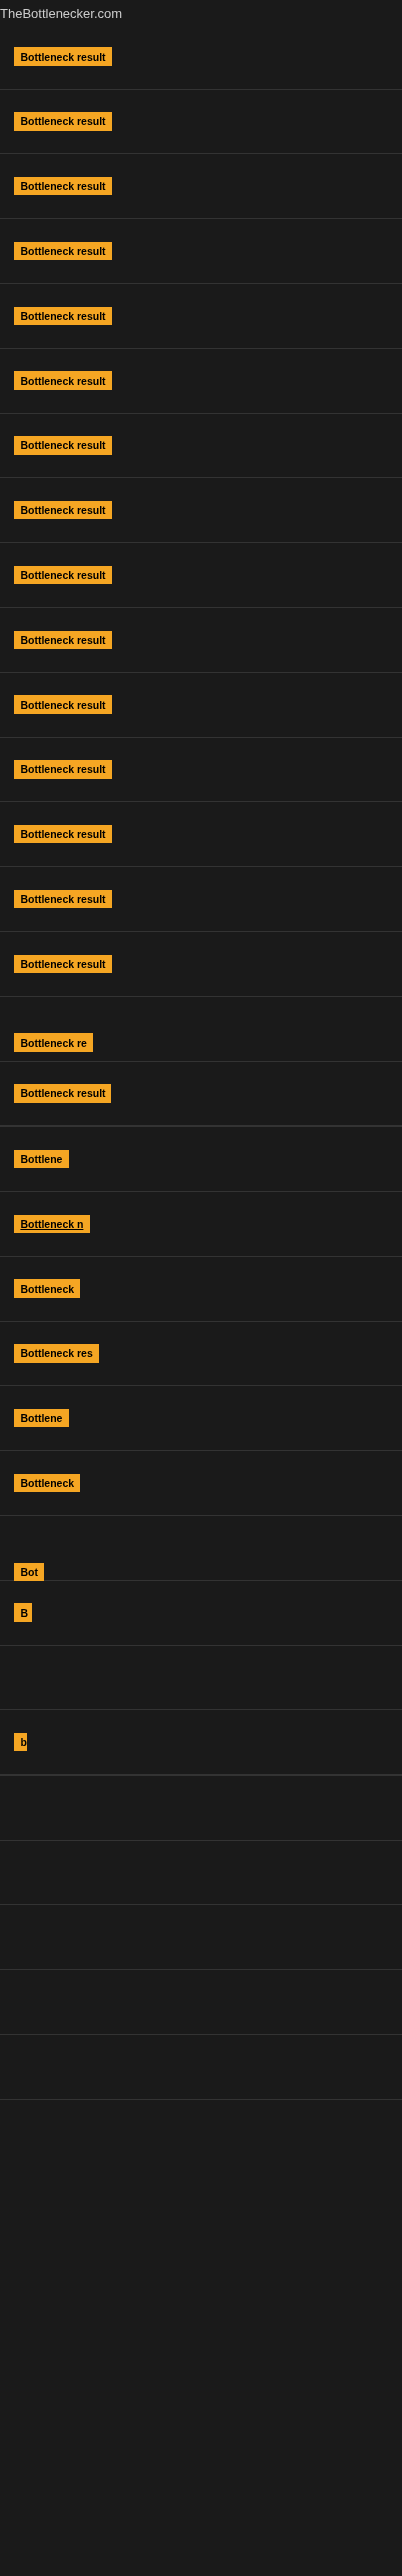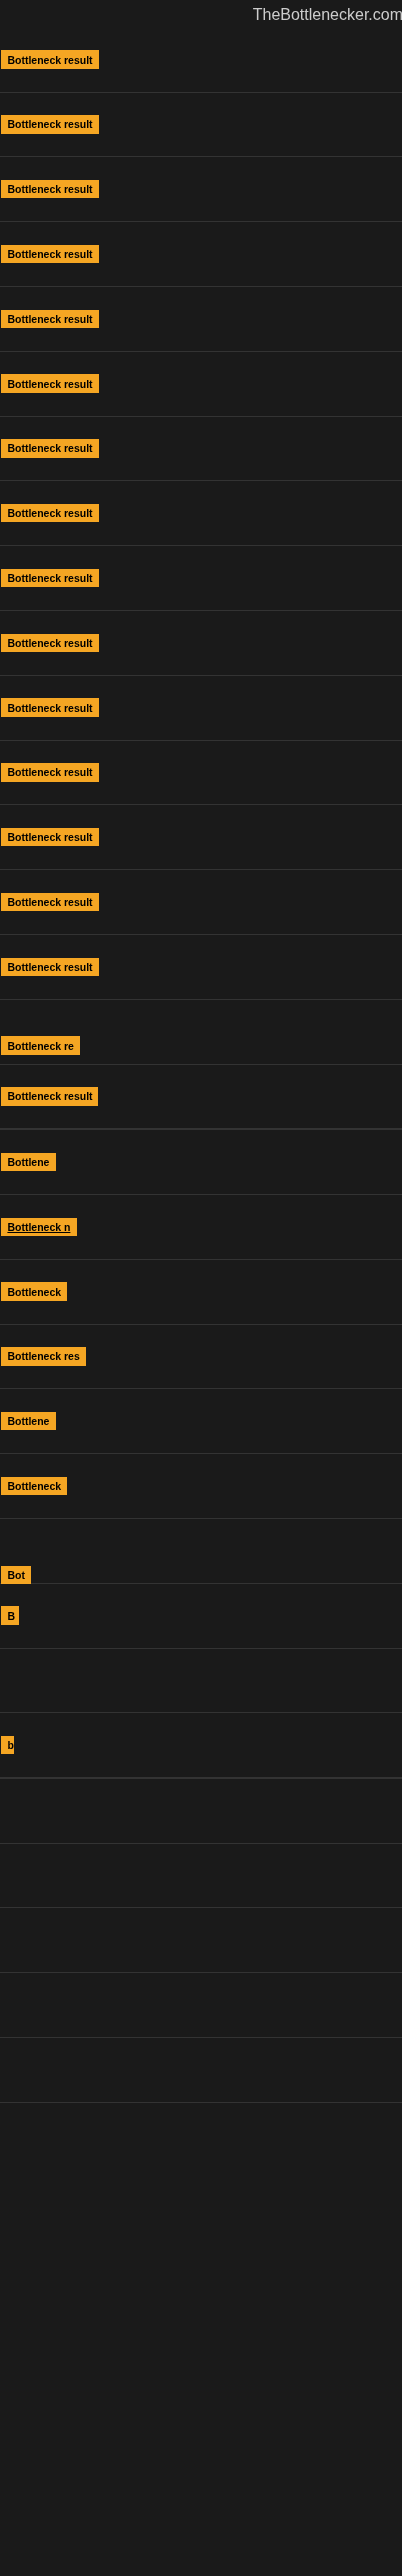--- a/index.html
+++ b/index.html
@@ -10,34 +10,34 @@
 
     body {
       width: 403px;
       min-height: 2576px;
       background-color: #1a1a1a;
       font-family: Arial, sans-serif;
       position: relative;
     }
 
     .site-title {
-      text-align: right;
+      text-align: left;
       color: #cccccc;
-      font-size: 16px;
+      font-size: 13px;
       padding: 6.4px 0 3.2px 0;
       font-weight: normal;
     }
 
     .bottleneck-item {
       position: relative;
       margin-bottom: 0;
       height: 64px;
       display: flex;
       align-items: center;
-      padding-left: 1px;
+      padding-left: 14px;
     }
 
     .bottleneck-badge {
       background-color: #f5a623;
       color: #000000;
       font-size: 10.5px;
       font-weight: bold;
       padding: 3.2px 6.4px;
       display: inline-block;
       white-space: nowrap;

